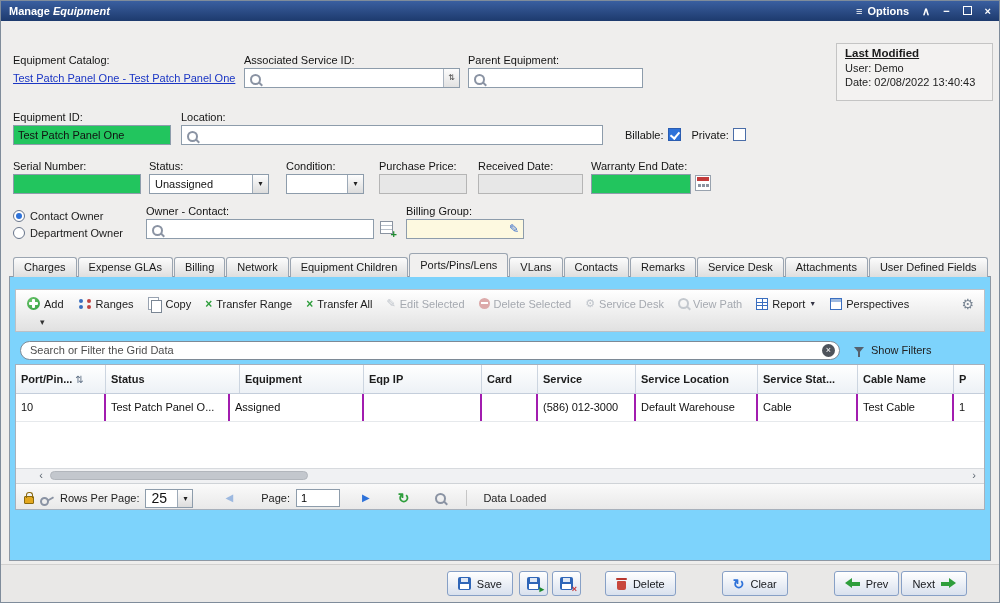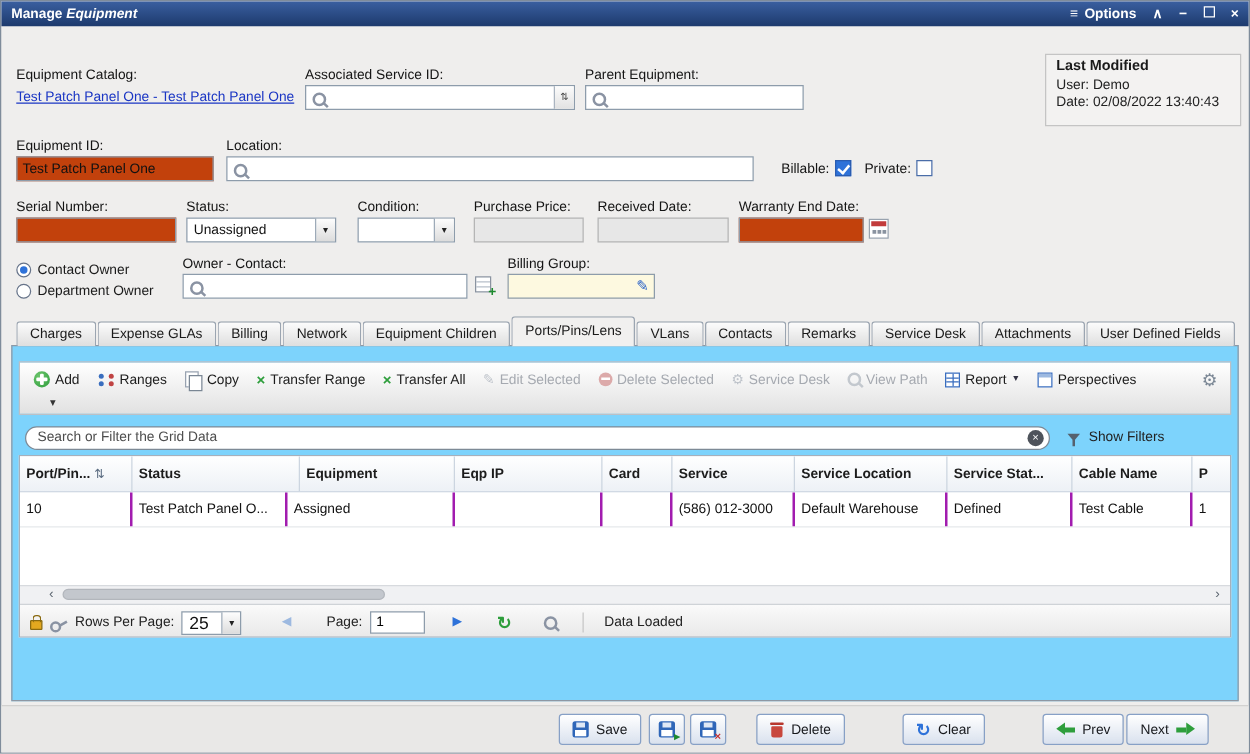--- a/index.html
+++ b/index.html
@@ -11,33 +11,33 @@
   .titlebar .title{font-weight:bold;font-size:11px;}
   .titlebar .title i{font-style:italic;}
   .tb-right{margin-left:auto;display:flex;align-items:center;gap:13px;font-weight:bold;}
   .tb-options{display:flex;align-items:center;gap:5px;font-size:11px;}
   .tb-btn{font-size:11px;line-height:11px;cursor:default;}
   .sq{display:inline-block;width:7px;height:7px;border:1px solid #fff;}
 
   
   .form{position:absolute;top:32px;left:0;right:0;height:233px;padding-left:28px;}
   .lbl{position:absolute;font-size:11px;color:#141414;white-space:nowrap;}
-  .inp{position:absolute;height:20px;border:1px solid #8d9cab;background:#c2410c;font-size:11px;font-family:inherit;padding:0 4px;box-sizing:border-box;color:#111;}
+  .inp{position:absolute;height:20px;border:1px solid #8d9cab;background:#22c55e;font-size:11px;font-family:inherit;padding:0 4px;box-sizing:border-box;color:#111;}
   .inp.dis{background:#e7e7e7;border-color:#b5b5b5;}
   .sfield{position:absolute;height:20px;border:1px solid #8d9cab;background:#fff;box-sizing:border-box;}
   .sfield .mag{position:absolute;left:5px;top:5px;}
   .sfield input{position:absolute;inset:0;width:100%;height:100%;border:none;outline:none;background:transparent;padding:0 4px 0 20px;font-size:11px;font-family:inherit;box-sizing:border-box;}
   .mag{display:inline-block;width:7px;height:7px;border:2px solid #8a93a3;border-radius:50%;position:relative;}
   .mag::after{content:"";position:absolute;width:5px;height:2px;background:#8a93a3;right:-4px;bottom:-2px;transform:rotate(45deg);}
   .mag.pale{border-color:#c3c8ce;}
   .mag.pale::after{background:#c3c8ce;}
   .spinbox{position:absolute;right:0;top:0;bottom:0;width:15px;border-left:1px solid #aab4c0;background:linear-gradient(#fcfcfc,#e2e2e2);font-size:8px;color:#444;text-align:center;line-height:18px;}
   .link{position:absolute;color:#1b36c4;text-decoration:underline;font-size:11px;white-space:nowrap;cursor:pointer;}
   .lastmod{position:absolute;left:835px;top:10px;width:157px;height:58px;border:1px solid #c4c4c4;background:#f3f2f1;padding:3px 8px;box-sizing:border-box;}
-  .lastmod .t{font-weight:bold;font-size:11.5px;margin-bottom:3px;}
+  .lastmod .t{font-weight:bold;font-size:11.5px;margin-bottom:3px;text-decoration:underline;}
   .lastmod .ln{font-size:11px;color:#222;margin-bottom:2px;white-space:nowrap;}
   .combo{position:absolute;height:20px;border:1px solid #8d9cab;background:#fff;box-sizing:border-box;font-size:11px;line-height:18px;padding:0 20px 0 5px;color:#111;}
   .combo::after{content:"▾";position:absolute;right:0;top:0;width:15px;height:100%;background:linear-gradient(#fdfdfd,#dcdcdc);border-left:1px solid #9daab8;color:#222;font-size:8px;text-align:center;line-height:18px;}
   .cb{width:13px;height:13px;border:1px solid #4a6da8;background:#fff;display:inline-block;position:relative;box-sizing:border-box;}
   .cb.checked{background:#2e72d9;border-color:#2a5cb0;}
   .cb.checked::after{content:"";position:absolute;left:3px;top:1px;width:4px;height:7px;border:solid #fff;border-width:0 2px 2px 0;transform:rotate(40deg);}
   .radio{width:12px;height:12px;border:1px solid #67748a;border-radius:50%;background:#fff;display:inline-block;position:relative;box-sizing:border-box;}
   .radio.sel::after{content:"";position:absolute;inset:2px;background:#2e72d9;border-radius:50%;}
   .radiorow{position:absolute;display:flex;align-items:center;gap:5px;font-size:11px;}
   .calbtn{position:absolute;left:694px;top:142px;width:16px;height:16px;border:1px solid #98a2ae;background:#fff;box-sizing:border-box;}
@@ -343,21 +343,21 @@
       </div>
       <div class="gbody">
         <div class="grow">
           <span class="gcell cw0">10</span>
           <span class="gcell cw2">Test Patch Panel O...</span>
           <span class="gcell cw1">Assigned</span>
           <span class="gcell cw3"></span>
           <span class="gcell cw4"></span>
           <span class="gcell cw5">(586) 012-3000</span>
           <span class="gcell cw6">Default Warehouse</span>
-          <span class="gcell cw7">Defined</span>
+          <span class="gcell cw7">Cable</span>
           <span class="gcell cw8">Test Cable</span>
           <span class="gcell cw9">1</span>
         </div>
       </div>
       <div class="hscroll">
         <span class="sarrow left">‹</span>
         <span class="sthumb"></span>
         <span class="sarrow right">›</span>
       </div>
       <div class="gfoot">

